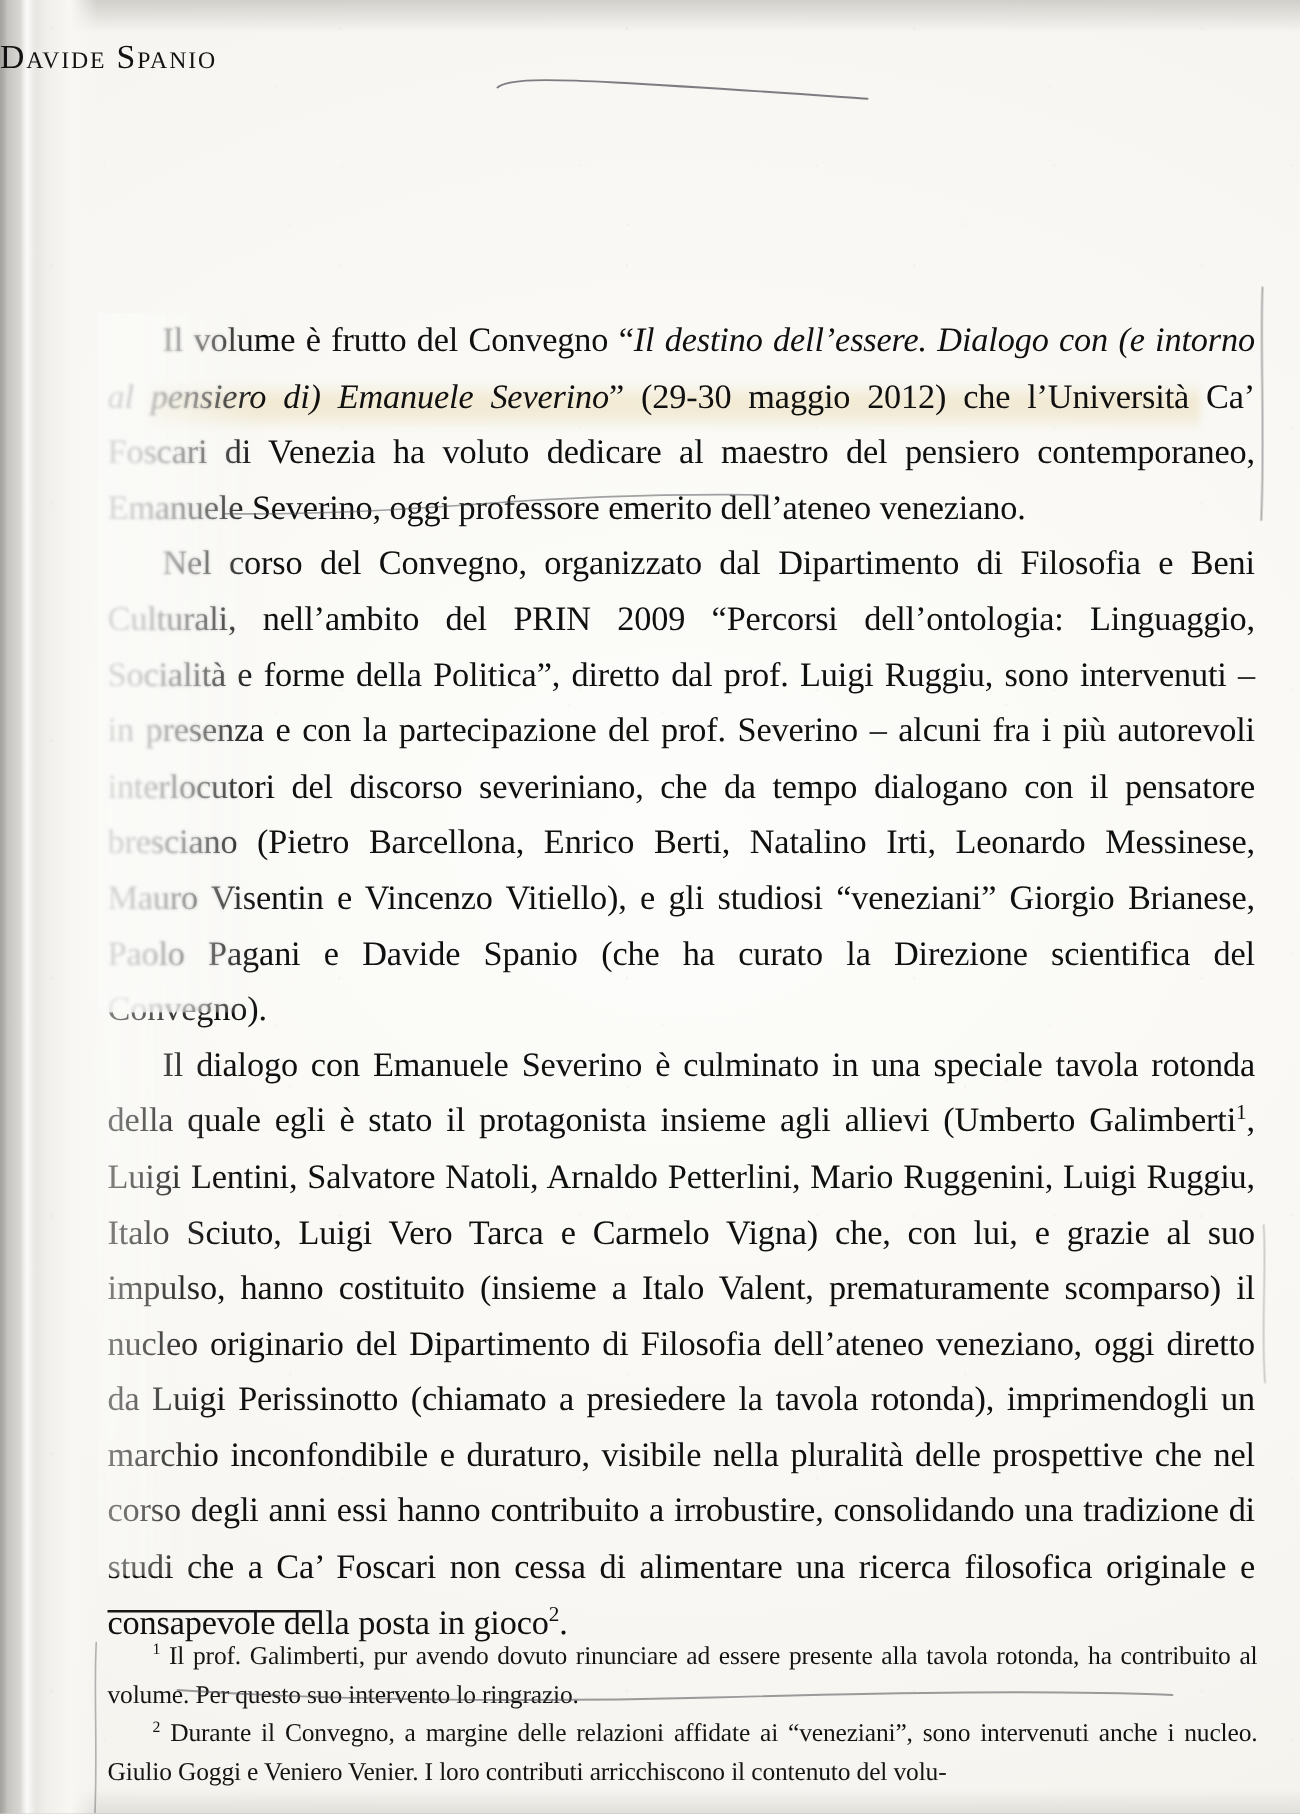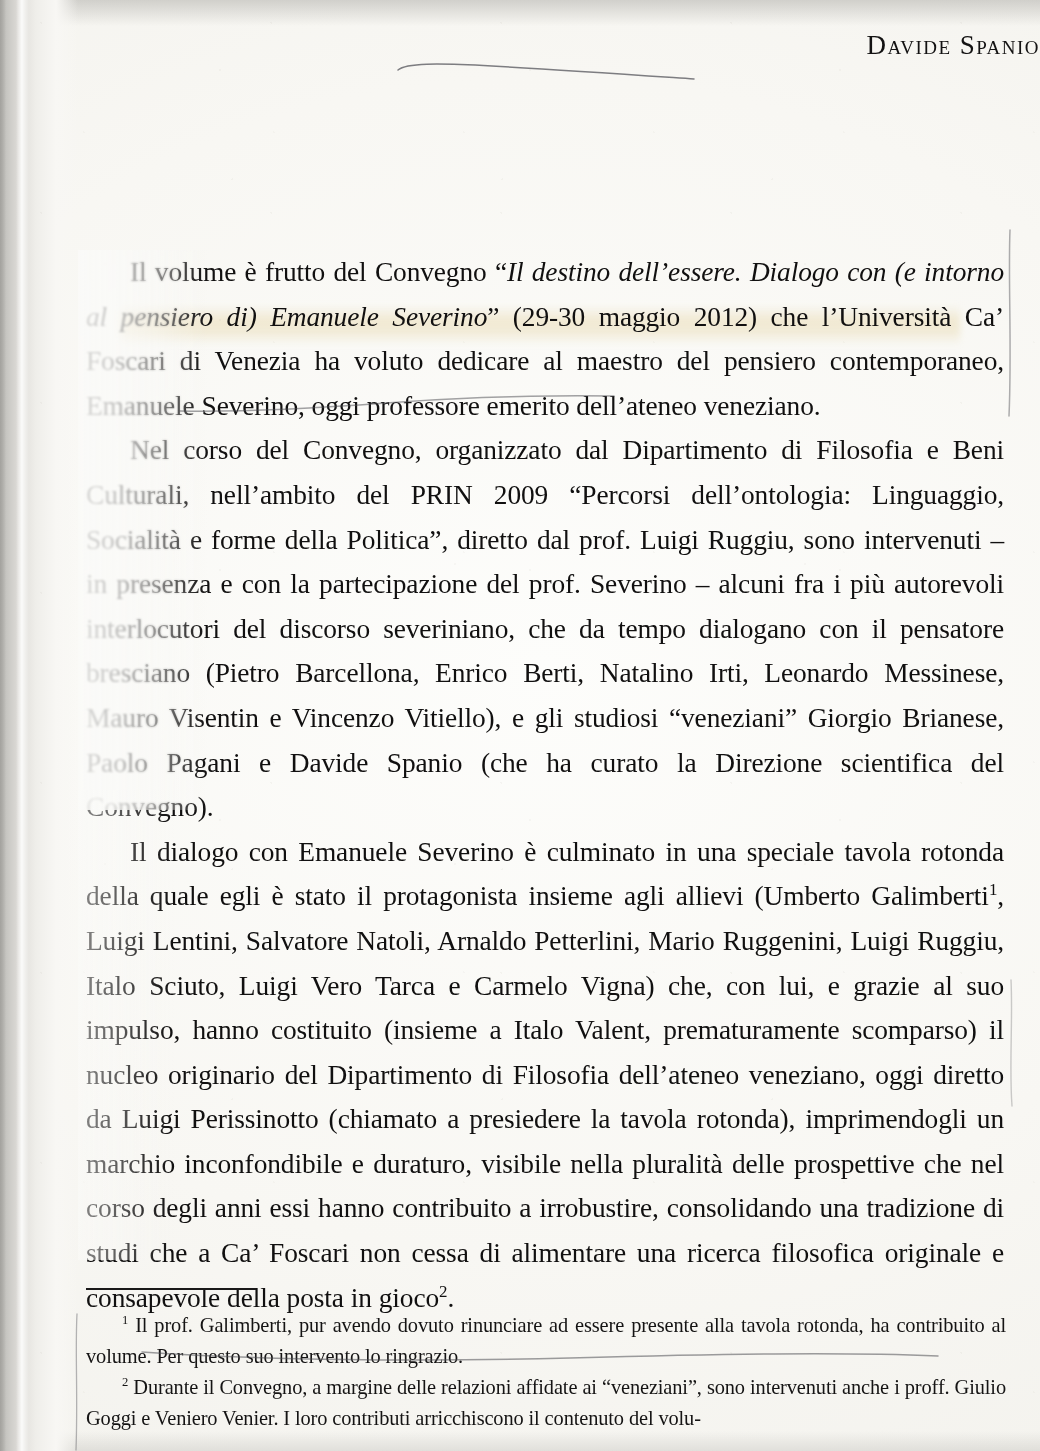--- a/index.html
+++ b/index.html
@@ -97,21 +97,21 @@
   .content {
     position: absolute;
     inset: 0;
     z-index: 5;
   }
 
   .byline {
     position: absolute;
     left: 0; top: 30px;
     width: 100%;
-    text-align: right;
+    text-align: left;
     font-size: 27px;
     letter-spacing: .055em;
     font-variant: small-caps;
     color: #131212;
   }
 
   .doc-title {
     position: absolute;
     left: 0; top: 98px;
     width: 100%;
@@ -272,21 +272,21 @@
     <div class="body-col">
       <p class="para"><span>Il volume è frutto del Convegno “</span><i>Il destino dell’essere. Dialogo con (e intorno al pensiero di) Emanuele Severino</i><span>” (29-30 maggio 2012) che l’Università Ca’ Foscari di Venezia ha voluto dedicare al maestro del pensiero contemporaneo, Emanuele Severino, oggi professore emerito dell’ateneo veneziano.</span></p>
       <p class="para"><span>Nel corso del Convegno, organizzato dal Dipartimento di Filosofia e Beni Culturali, nell’ambito del PRIN 2009 “Percorsi dell’ontologia: Linguaggio, Socialità e forme della Politica”, diretto dal prof. Luigi Ruggiu, sono intervenuti – in presenza e con la partecipazione del prof. Severino – alcuni fra i più autorevoli interlocutori del discorso severiniano, che da tempo dialogano con il pensatore bresciano (Pietro Barcellona, Enrico Berti, Natalino Irti, Leonardo Messinese, Mauro Visentin e Vincenzo Vitiello), e gli studiosi “veneziani” Giorgio Brianese, Paolo Pagani e Davide Spanio (che ha curato la Direzione scientifica del Convegno).</span></p>
       <p class="para"><span>Il dialogo con Emanuele Severino è culminato in una speciale tavola rotonda della quale egli è stato il protagonista insieme agli allievi (Umberto Galimberti</span><sup class="fn-mark">1</sup><span>, Luigi Lentini, Salvatore Natoli, Arnaldo Petterlini, Mario Ruggenini, Luigi Ruggiu, Italo Sciuto, Luigi Vero Tarca e Carmelo Vigna) che, con lui, e grazie al suo impulso, hanno costituito (insieme a Italo Valent, prematuramente scomparso) il nucleo originario del Dipartimento di Filosofia dell’ateneo veneziano, oggi diretto da Luigi Perissinotto (chiamato a presiedere la tavola rotonda), imprimendogli un marchio inconfondibile e duraturo, visibile nella pluralità delle prospettive che nel corso degli anni essi hanno contribuito a irrobustire, consolidando una tradizione di studi che a Ca’ Foscari non cessa di alimentare una ricerca filosofica originale e consapevole della posta in gioco</span><sup class="fn-mark">2</sup><span>.</span></p>
     </div>
 
     <div class="footnote-rule"></div>
 
     <div class="footnotes">
       <p class="footnote"><sup class="fn-mark">1</sup><span> Il prof. Galimberti, pur avendo dovuto rinunciare ad essere presente alla tavola rotonda, ha contribuito al volume. Per questo suo intervento lo ringrazio.</span></p>
-      <p class="footnote"><sup class="fn-mark">2</sup><span> Durante il Convegno, a margine delle relazioni affidate ai “veneziani”, sono intervenuti anche i proff. Giulio Goggi e Veniero Venier. I loro contributi arricchiscono il contenuto del volu-</span></p>
+      <p class="footnote"><sup class="fn-mark">2</sup><span> Durante il Convegno, a margine delle relazioni affidate ai “veneziani”, sono intervenuti anche i nucleo. Giulio Goggi e Veniero Venier. I loro contributi arricchiscono il contenuto del volu-</span></p>
     </div>
 
   </div>
 
   <div class="soft-top"></div>
   <div class="blur-veil"></div>
   <div class="fade-veil"></div>
   <div class="fade-veil-2"></div>
 
   <div class="left-gutter-shadow"></div>

